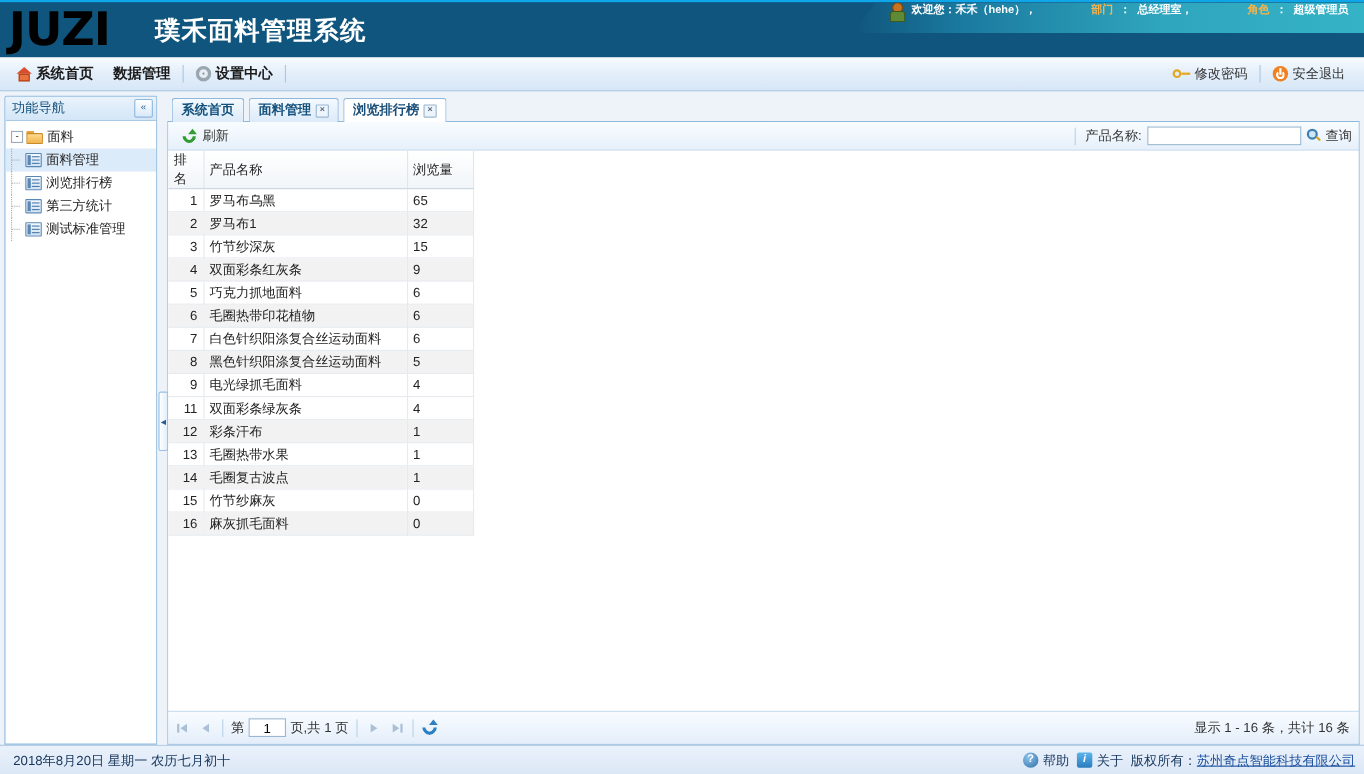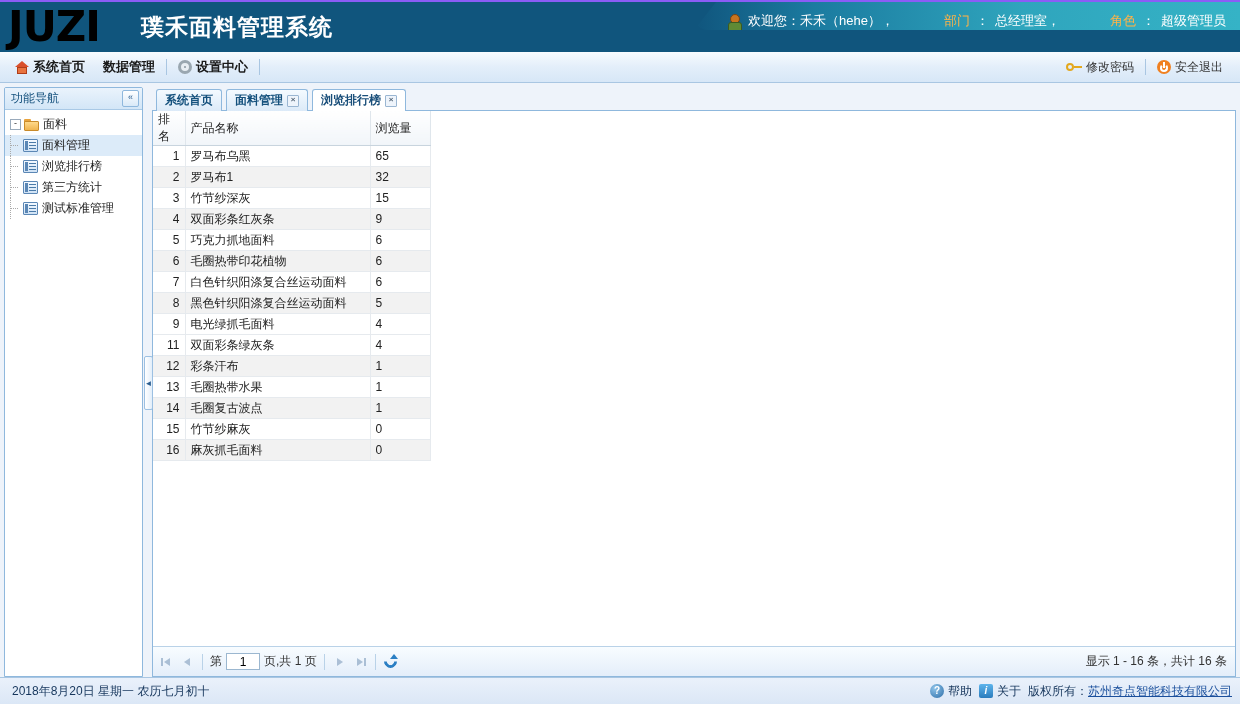--- a/index.html
+++ b/index.html
@@ -7,41 +7,41 @@
     width:1240px;height:704px;overflow:hidden;
     font-family:"Liberation Sans","DejaVu Sans",sans-serif;
     font-size:12px;color:#333;background:#eef3fa;
     -webkit-font-smoothing:antialiased;
   }
   .app{position:relative;width:1240px;height:704px;display:flex;flex-direction:column;}
 
   
   .header{
     position:relative;height:50px;flex:0 0 50px;
-    background:#10557d;border-top:2px solid #8b5cf6;
+    background:#10557d;border-top:2px solid #0ea5e9;
     overflow:hidden;
   }
   .logo{
     position:absolute;left:8px;top:2px;
     font-family:"DejaVu Sans",sans-serif;
     font-size:42px;font-weight:bold;color:#000;
     letter-spacing:-1px;line-height:46px;
   }
   .logo-sub{
     position:absolute;left:141px;top:10px;
     font-size:23px;font-weight:bold;color:#ffffff;
     line-height:30px;letter-spacing:1px;
   }
   .welcome{
     position:absolute;right:0;top:0;height:28px;
-    display:flex;align-items:flex-end;gap:6px;
+    display:flex;align-items:flex-start;gap:6px;
     padding:0 14px 0 34px;
     background:linear-gradient(to right,#10557d 0%,#1b7ba0 22%,#2fa5bd 60%,#35b3c6 100%);
     border-bottom-left-radius:14px;
-    font-size:13px;color:#ffffff;font-weight:normal;
+    font-size:10px;color:#ffffff;font-weight:bold;
     clip-path:polygon(22px 0,100% 0,100% 100%,0 100%);
   }
   .welcome .uicon{
     width:12px;height:16px;position:relative;display:inline-block;margin-right:2px;
   }
   .welcome .uicon::before{
     content:"";position:absolute;left:2px;top:0;width:8px;height:8px;border-radius:50%;
     background:#c8741f;border:1px solid #7a4410;
   }
   .welcome .uicon::after{
@@ -375,20 +375,35 @@
           <span class="tabclose">×</span>
         </div>
         <div class="tab active">
           <span>浏览排行榜</span>
           <span class="tabclose">×</span>
         </div>
       </div>
 
       <div class="panel">
 
+        <div class="toolbar">
+          <div class="tbtn">
+            <span class="ic-refresh"></span>
+            <span>刷新</span>
+          </div>
+          <div class="search">
+            <span class="vdiv"></span>
+            <label>产品名称:</label>
+            <input type="text" class="search-input" value="" style="">
+            <div class="qbtn">
+              <span class="ic-search"></span>
+              <span>查询</span>
+            </div>
+          </div>
+        </div>
 
         <div class="grid-area">
           <table class="grid">
             <colgroup>
               <col class="c-rank">
                 <col class="c-name">
                 <col class="c-views">
             </colgroup>
             <thead>
               <tr>

